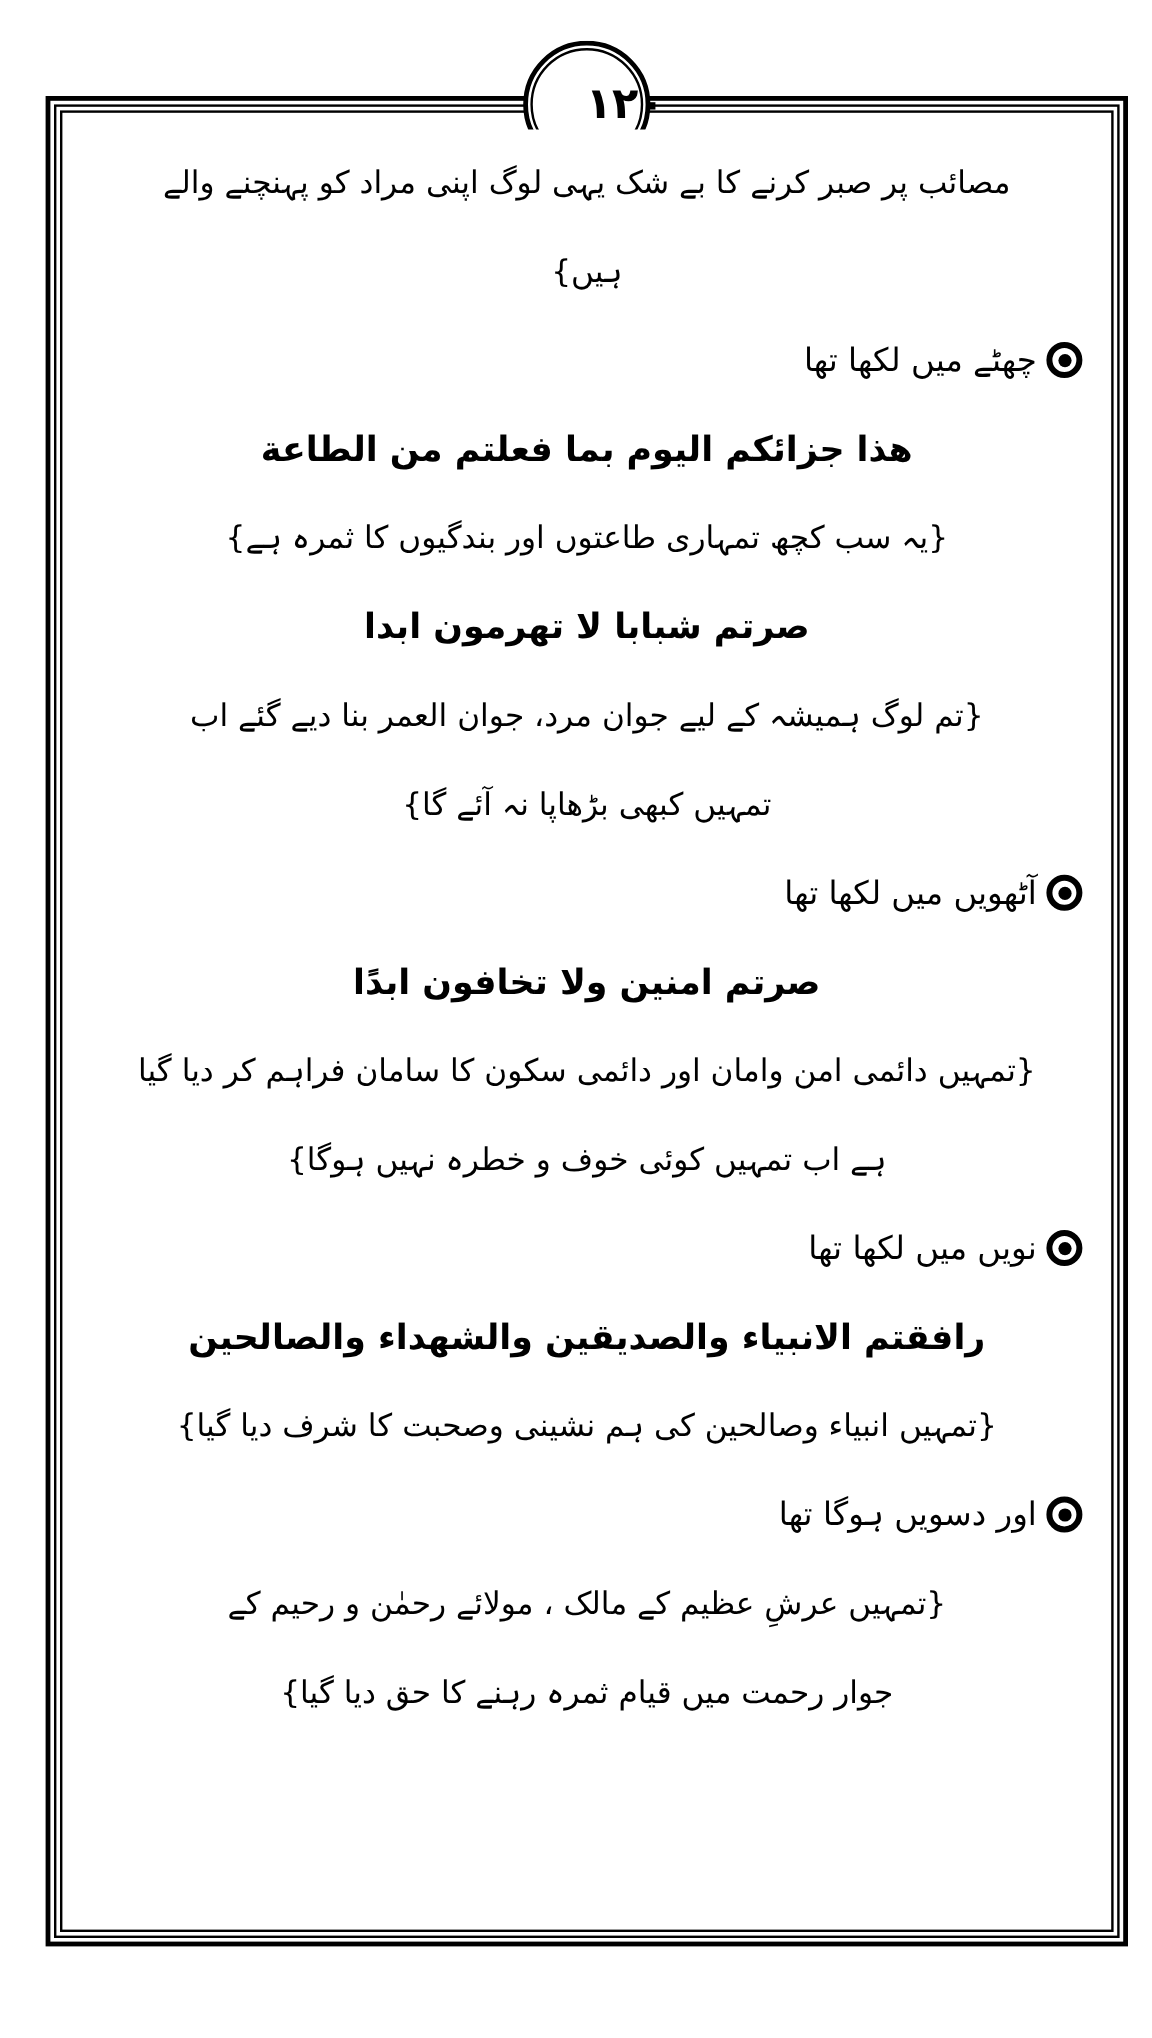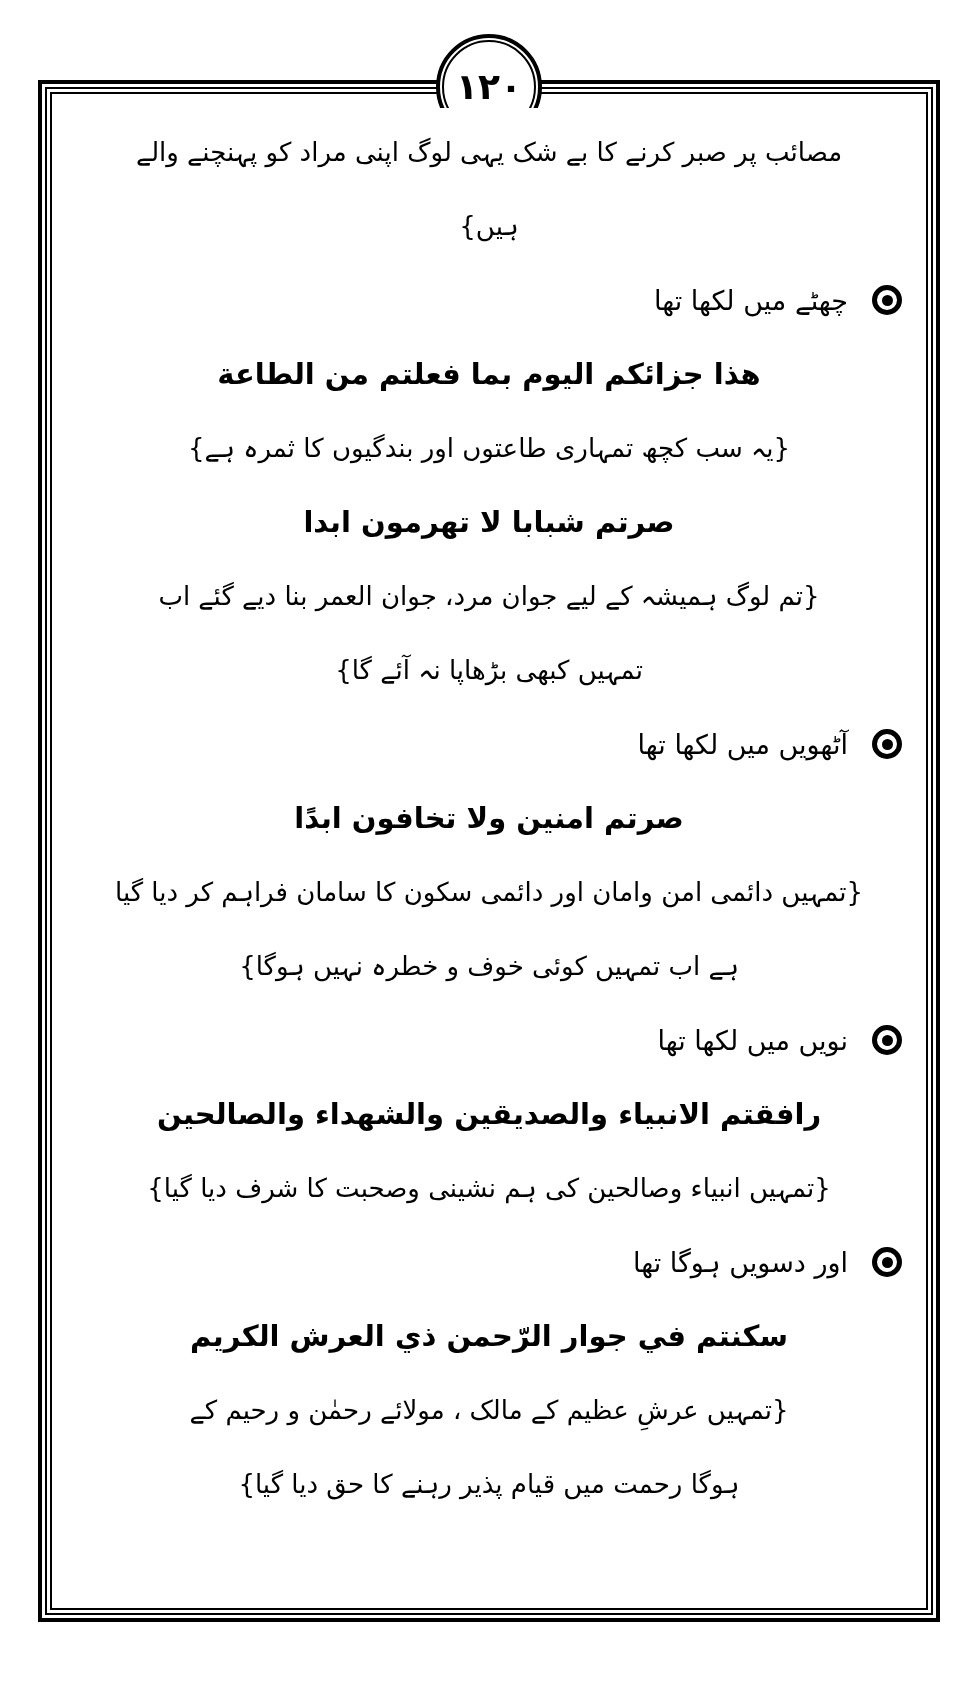--- a/index.html
+++ b/index.html
@@ -66,21 +66,21 @@
     position: absolute;
     inset: 2px;
     border-radius: 50%;
     border: 2px solid #000;
   }
   .page-number {
     position: absolute;
     bottom: 1px;
     left: 0;
     width: 100%;
-    text-align: center;
+    text-align: right;
     font-size: 36px;
     font-weight: bold;
     direction: rtl;
     letter-spacing: 1px;
   }
   
   .content {
     position: absolute;
     inset: 0;
     direction: rtl;
@@ -97,21 +97,21 @@
   .urdu {
     font-size: 26px;
   }
   .arabic {
     font-size: 29px;
     font-weight: bold;
   }
   .heading-line {
     justify-content: flex-start;  
     padding-right: 24px;
-    gap: 24px;
+    gap: 8px;
   }
   .heading-text {
     font-size: 27px;
   }
   .bullet {
     flex: 0 0 auto;
     width: 30px;
     height: 30px;
     box-sizing: border-box;
     border: 5px solid #000;
@@ -172,23 +172,22 @@
           </div>
           <div class="line arabic">رافقتم الانبياء والصديقين والشهداء والصالحين</div>
           <div class="line urdu">{تمہیں انبیاء وصالحین کی ہم نشینی وصحبت کا شرف دیا گیا}</div>
 
           <div class="line heading-line">
             <span class="bullet">
                 <span class="bullet-dot"></span>
               </span>
             <span class="heading-text">اور دسویں ہوگا تھا</span>
           </div>
-          <div class="line arabic">سكنتم في جوار الرّحمن ذي العرش الكريم</div>
           <div class="line urdu">{تمہیں عرشِ عظیم کے مالک ، مولائے رحمٰن و رحیم کے</div>
-          <div class="line urdu">ہوگا رحمت میں قیام پذیر رہنے کا حق دیا گیا}</div>
+          <div class="line urdu">جوار رحمت میں قیام ثمرہ رہنے کا حق دیا گیا}</div>
 
         </div>
       </div>
     </div>
 
     <div class="ornament">
       <div class="dome-outer">
         <div class="dome-inner"></div>
       </div>
       <div class="page-number">۱۲۰</div>

